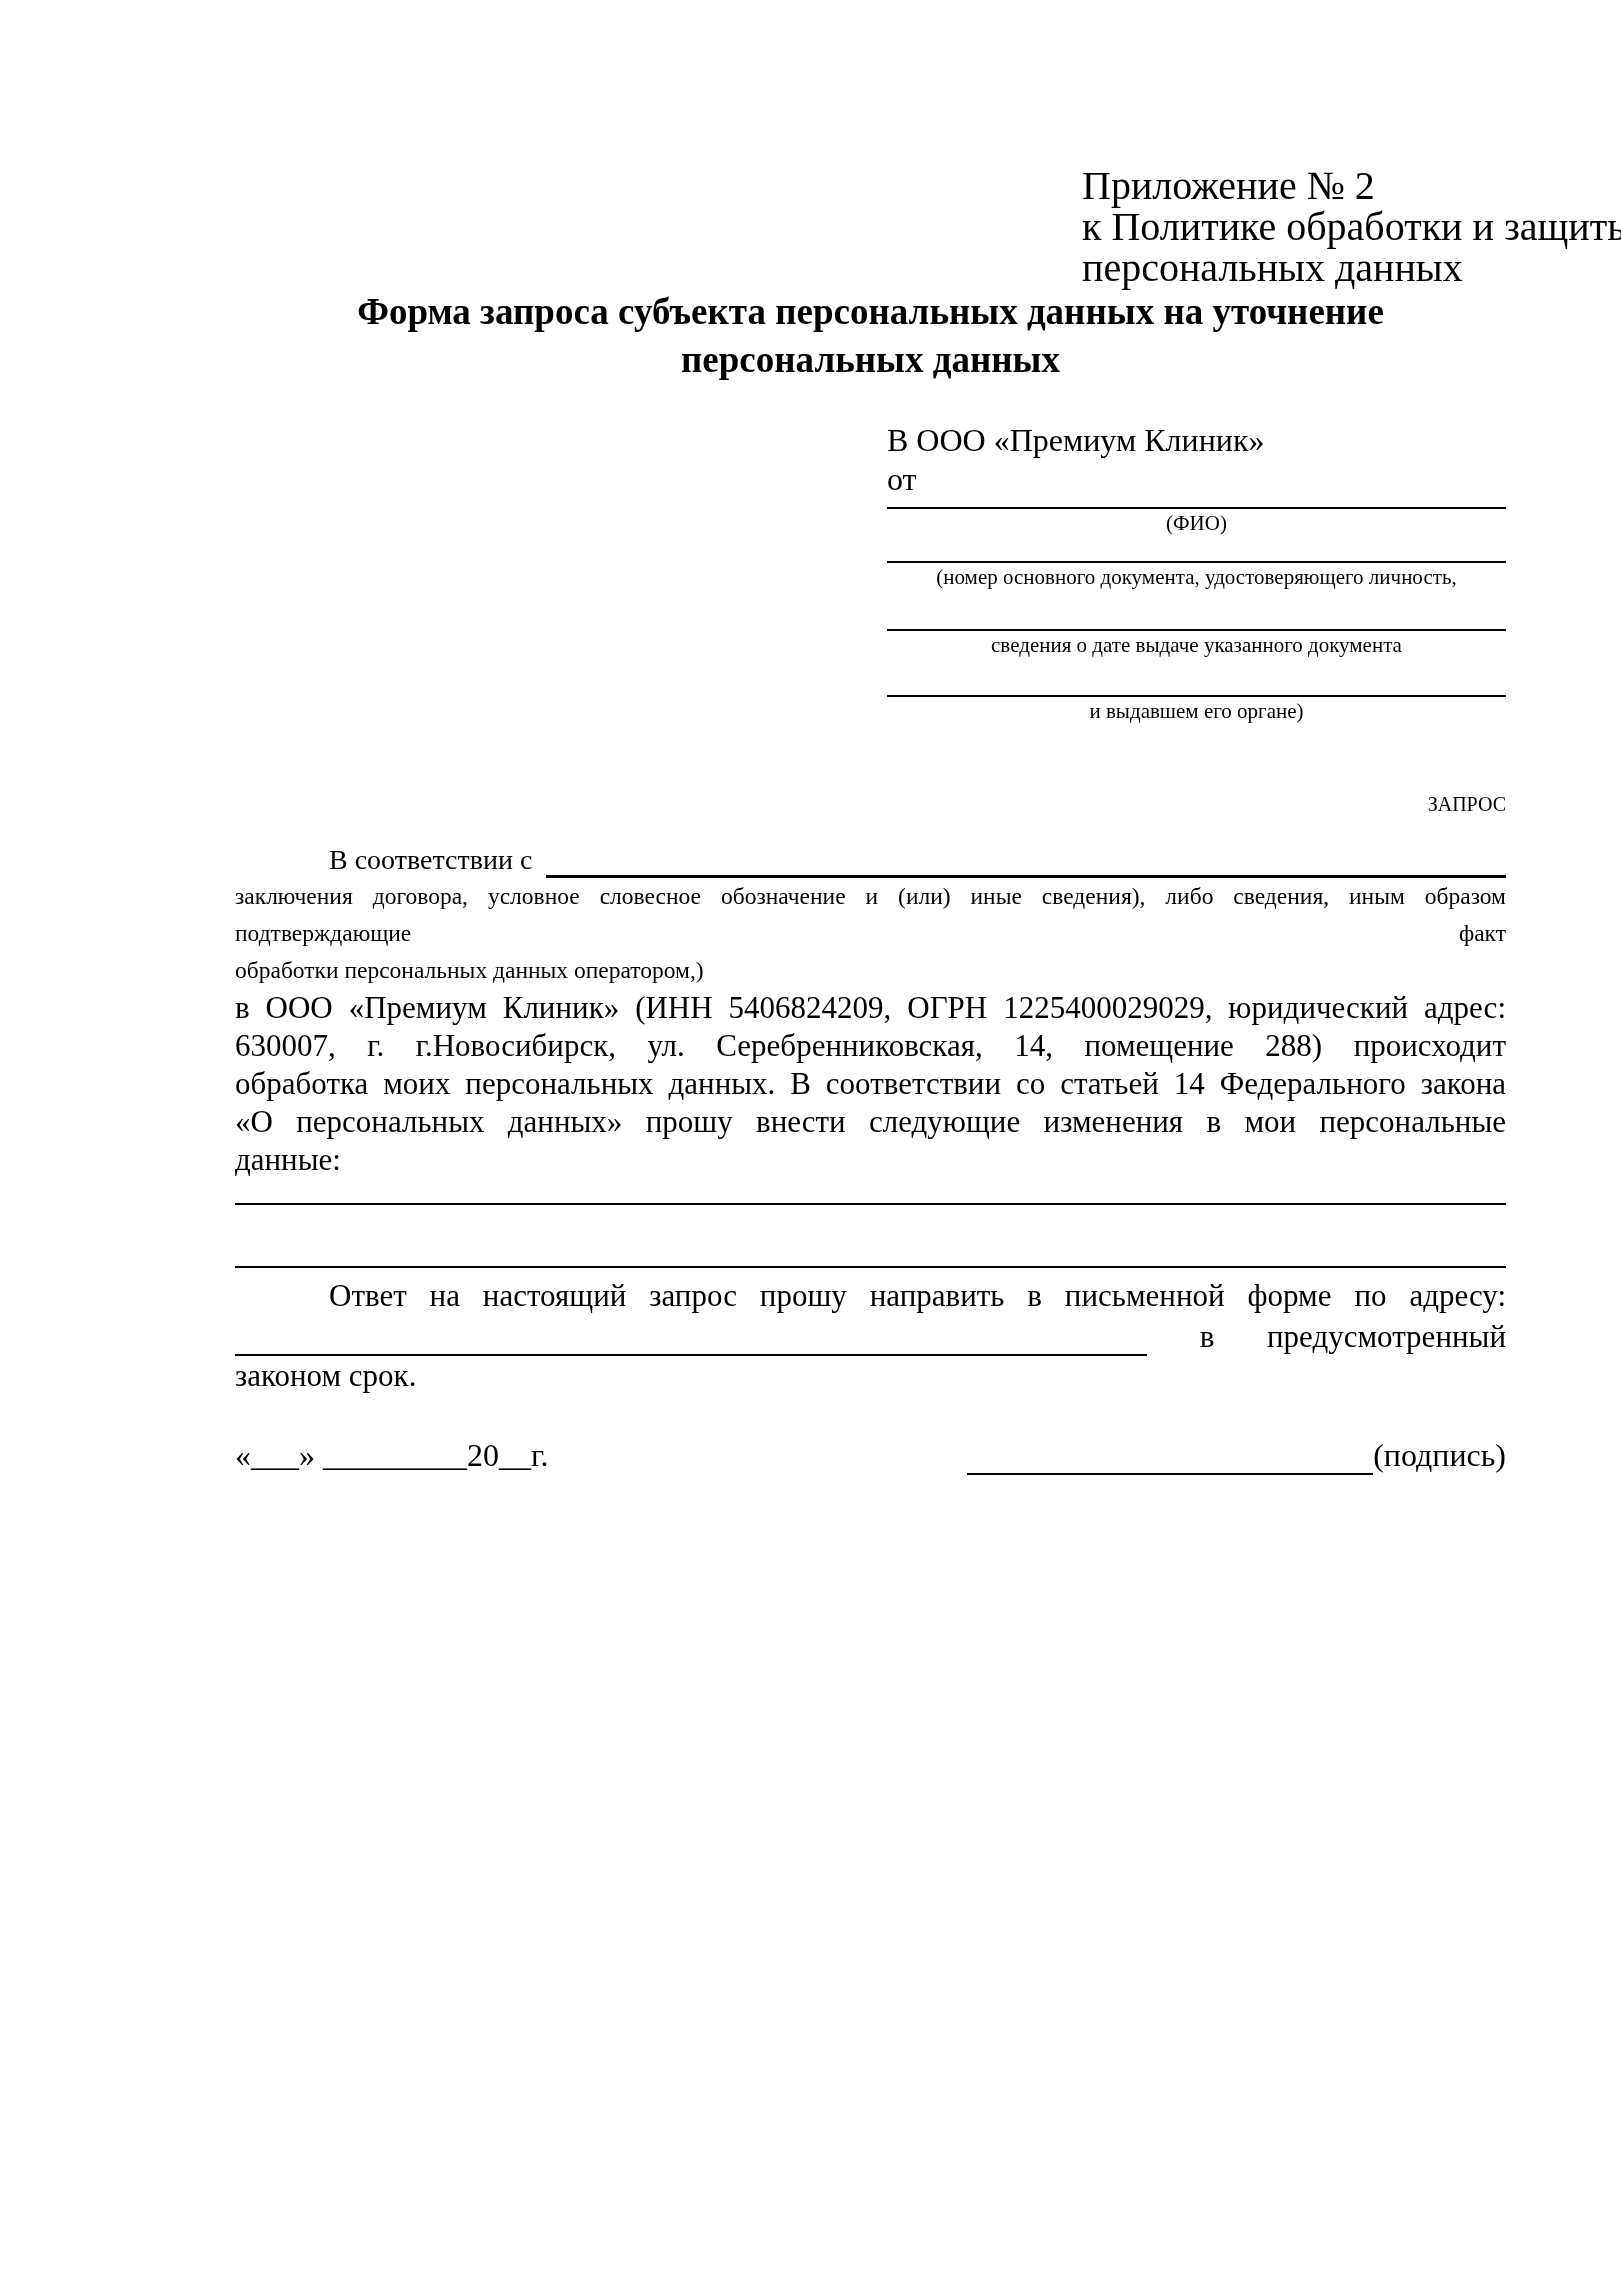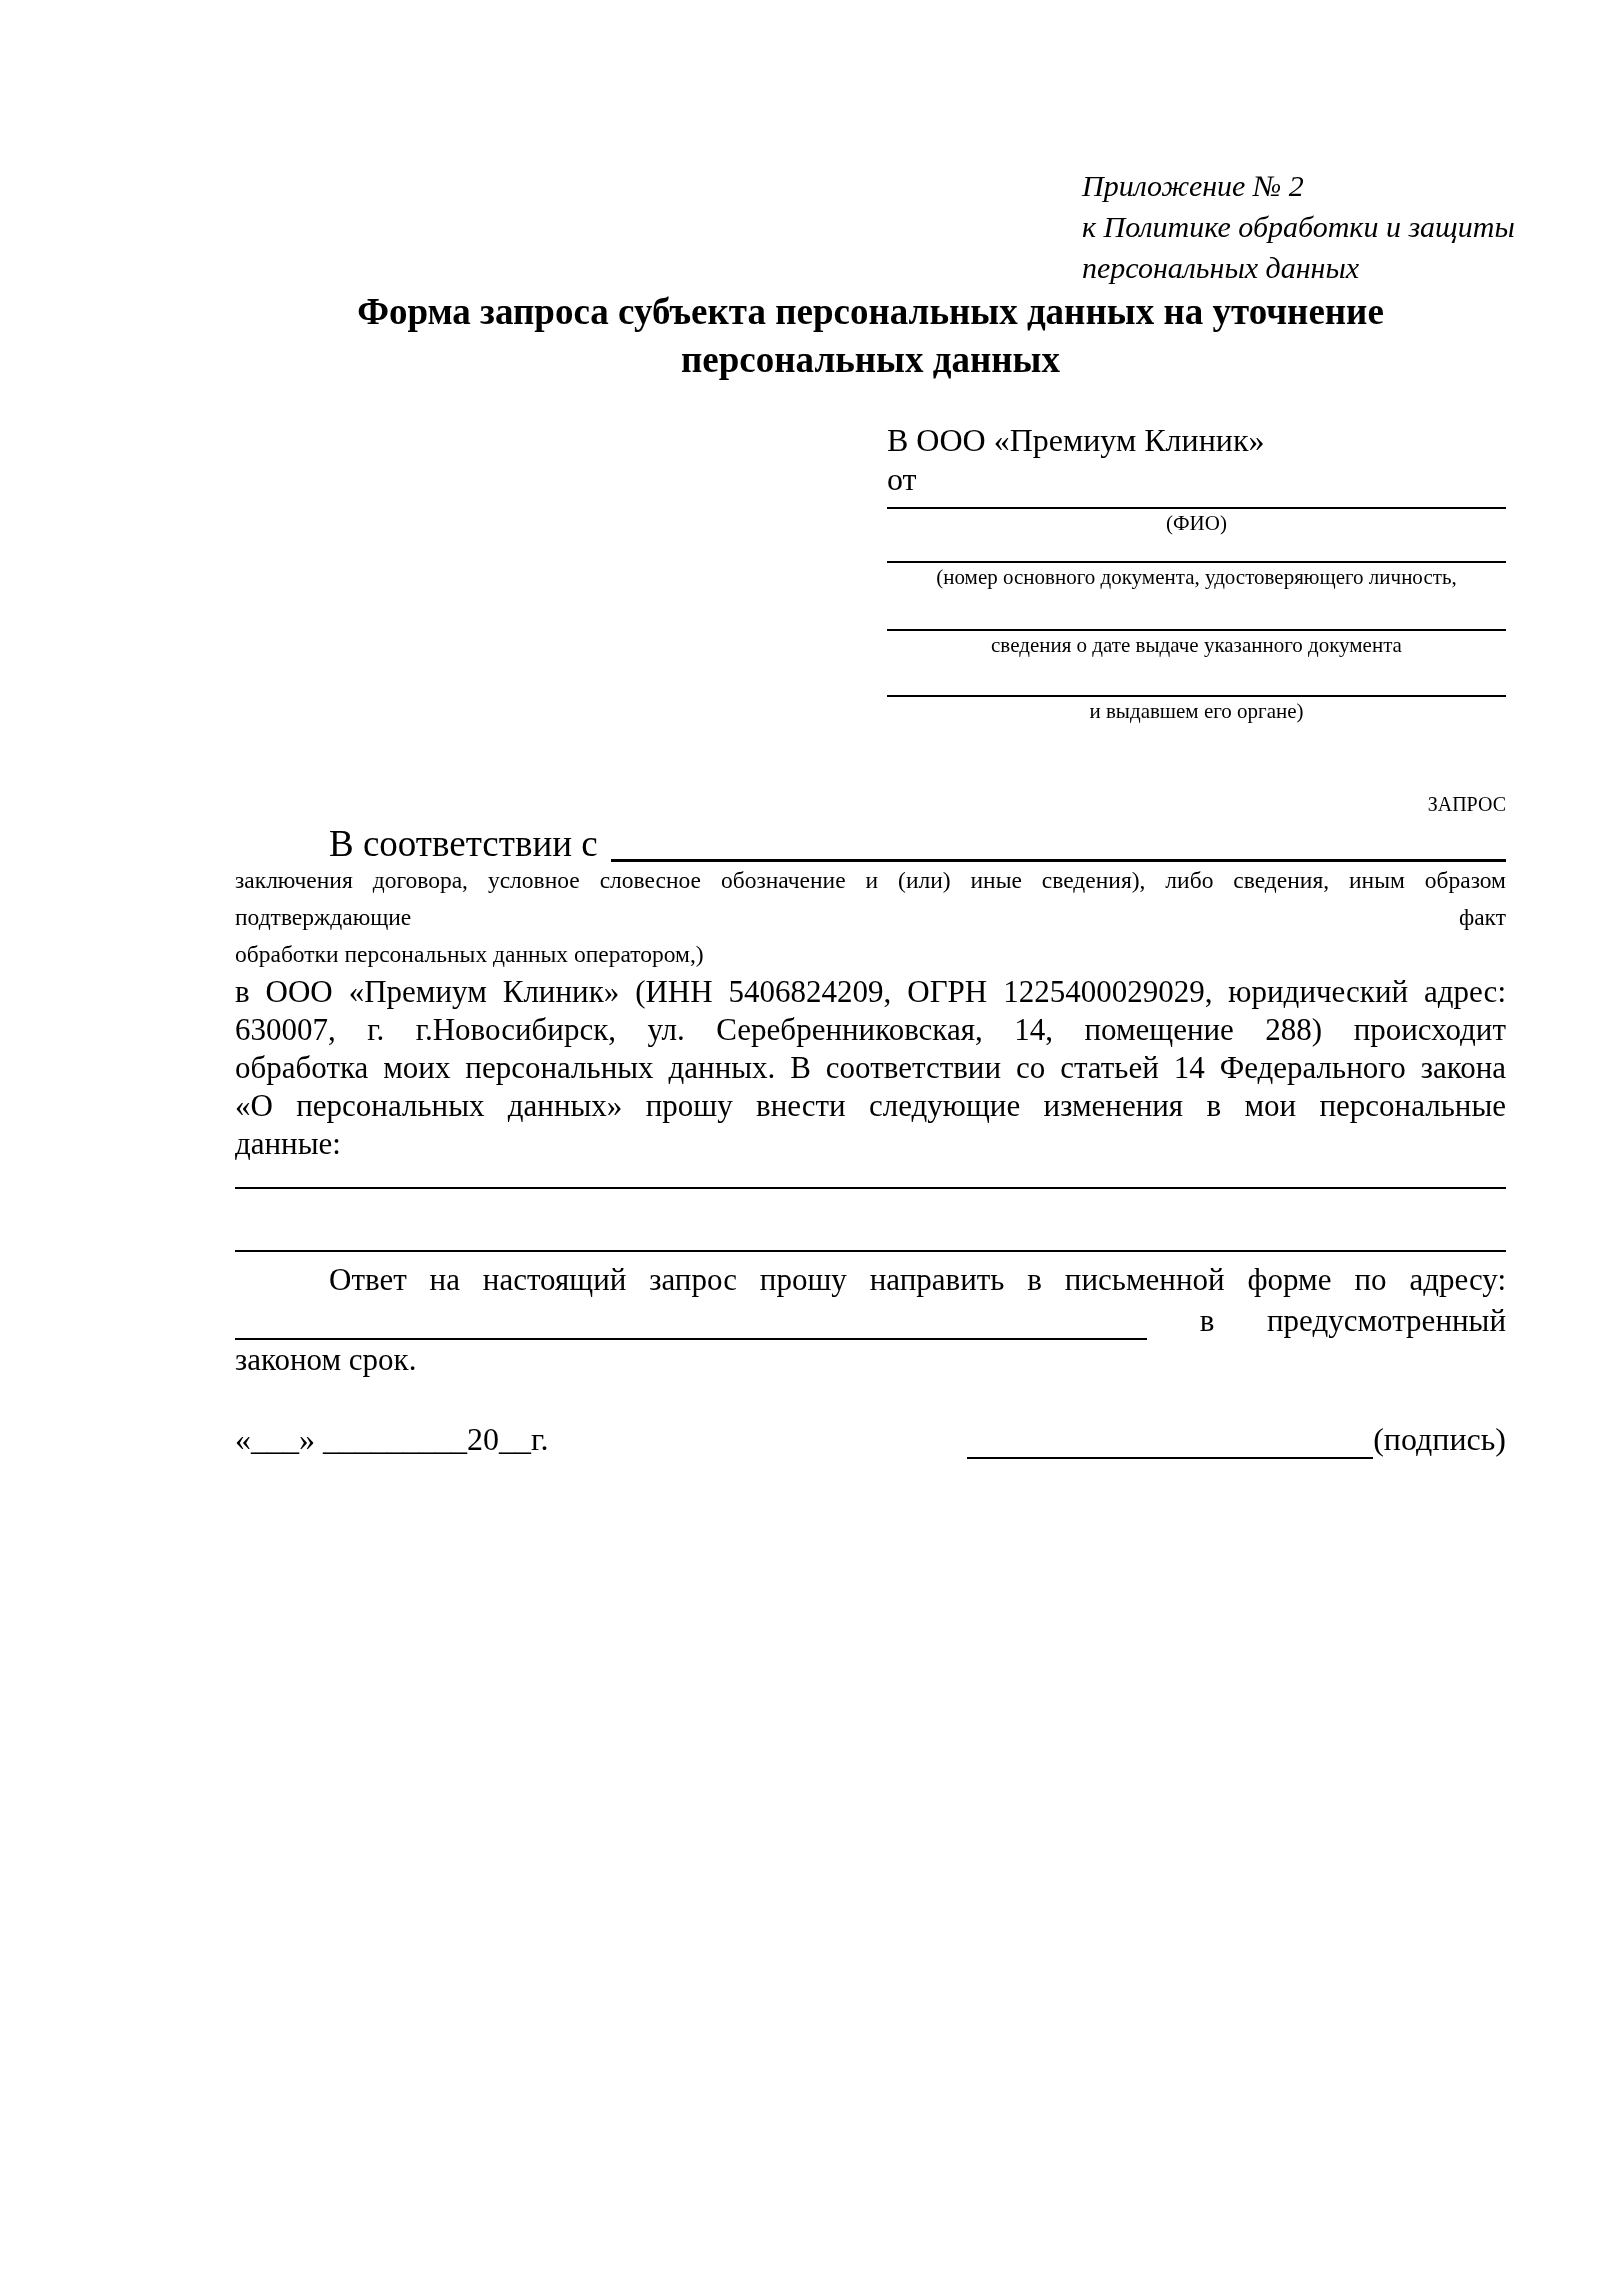--- a/index.html
+++ b/index.html
@@ -18,24 +18,23 @@
     box-sizing: border-box;
     width: 1621px;
     height: 2294px;
     padding: 165px 115px 0 235px;
     background: #ffffff;
     overflow: hidden;
   }
   
   .appendix {
     margin-left: 847px;
-    font-size: 30px;
+    font-size: 40px;
     line-height: 41px;
     white-space: nowrap;
-    font-style: italic;
   }
   
   .doc-title {
     text-align: center;
     font-weight: bold;
     font-size: 37px;
     line-height: 48px;
   }
   
   .addr {
@@ -60,23 +59,23 @@
   
   .req-heading {
     margin-top: 58px;
     text-align: right;
     font-size: 20px;
     line-height: 41px;
   }
   .intro-row {
     display: flex;
     align-items: flex-end;
-    margin-top: 0;
+    margin-top: 16px;
     padding-left: 94px;
-    font-size: 37px;
+    font-size: 28px;
     line-height: 37px;
   }
   .intro-row .lead { white-space: nowrap; }
   .intro-row .intro-fill {
     flex: 1;
     margin-left: 13.7px;
     border-bottom: 3.9px solid #000;
     height: 33px;
   }
   .note {

